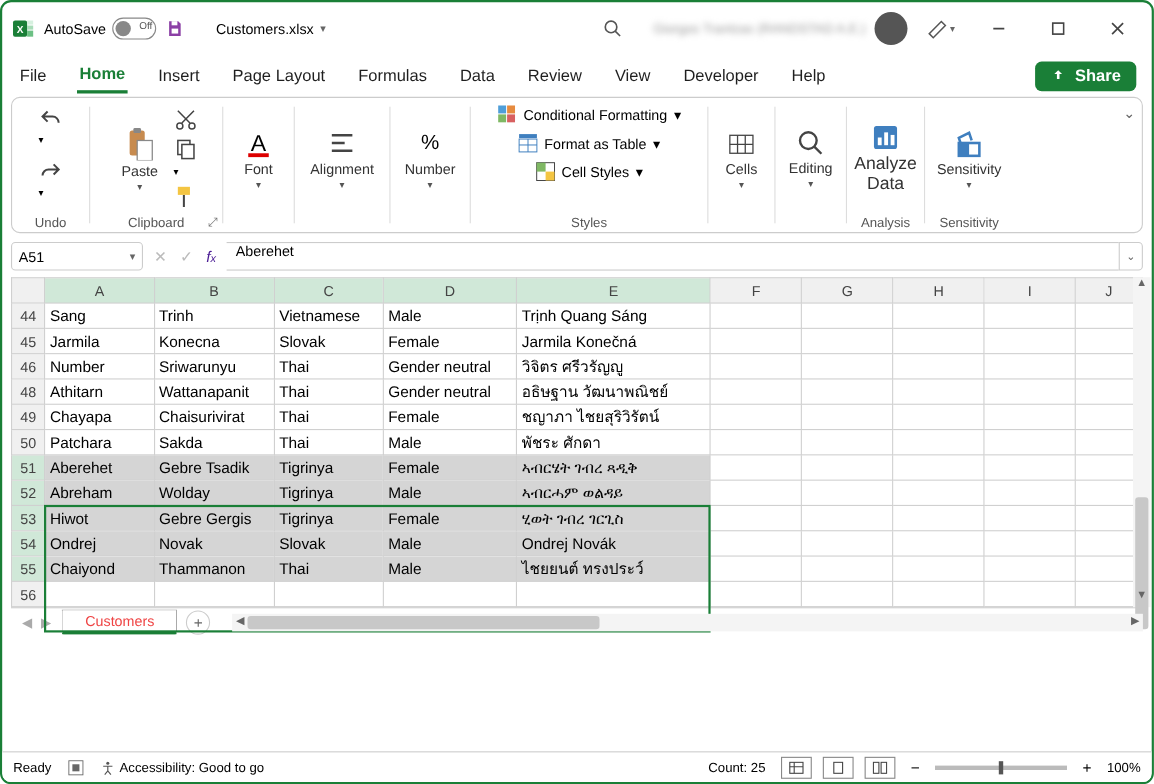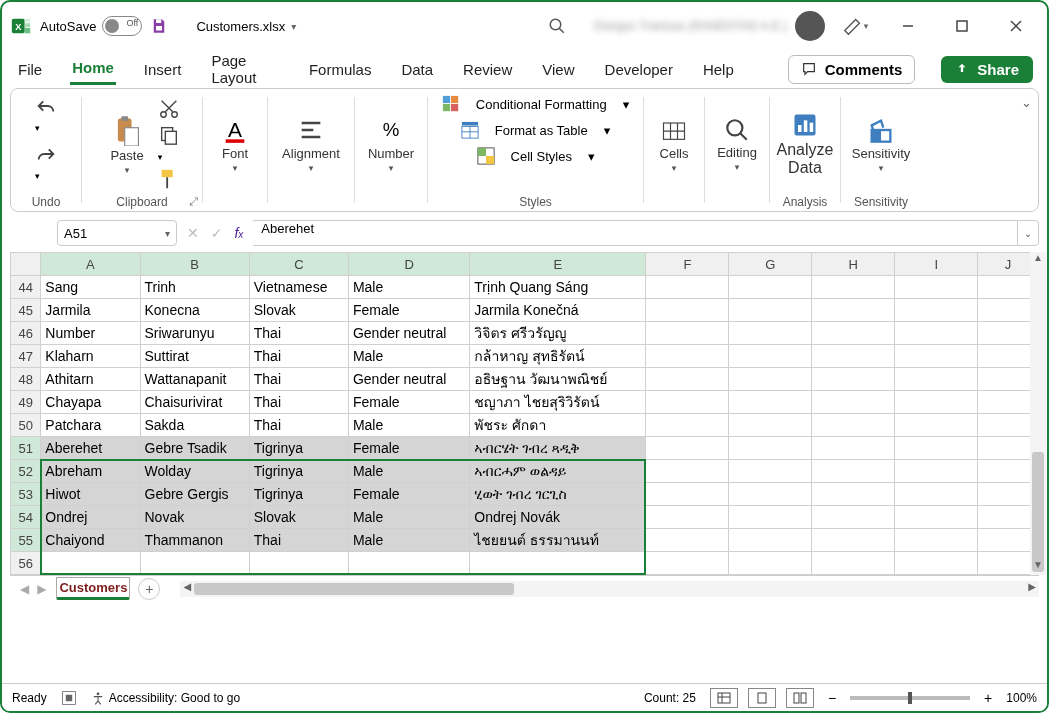--- a/index.html
+++ b/index.html
@@ -35,26 +35,26 @@
   .rgroup .label { font-size: 12px; color: #555; margin-top: 2px; }
   .rgroup .body { display: flex; align-items: center; gap: 8px; flex: 1; }
   .vdiv { width: 1px; background: #ddd; margin: 8px 0; }
   .rbtn { display: flex; flex-direction: column; align-items: center; gap: 2px; font-size: 13px; color: #333; padding: 2px 6px; }
   .rbtn .chev { font-size: 9px; color: #555; }
   .paste-icn { width: 28px; height: 32px; }
   .mini-ico { width: 22px; height: 22px; display: block; }
   .undo-col { display: flex; flex-direction: column; gap: 4px; }
   .clip-col { display: flex; flex-direction: column; gap: 4px; align-items: flex-start; }
   .styles-col { display: flex; flex-direction: column; gap: 6px; font-size: 13px; }
-  .styles-col .srow { display: flex; align-items: center; gap: 16px; }
+  .styles-col .srow { display: flex; align-items: center; gap: 6px; }
   .dlg-launch { position: absolute; bottom: 3px; font-size: 11px; color: #777; text-align: right; }
 
   
   .fbar { height: 30px; margin: 6px 8px 0 8px; display: flex; align-items: center; }
-  .namebox { width: 120px; border: 1px solid #ccc; border-radius: 4px; height: 26px; display: flex; align-items: center; padding: 0 6px; font-size: 13px; gap: 6px; justify-content: space-between; margin-left: 47px; }
+  .namebox { width: 120px; border: 1px solid #ccc; border-radius: 4px; height: 26px; display: flex; align-items: center; padding: 0 6px; font-size: 13px; gap: 6px; justify-content: space-between; }
   .fbar .icons { display: flex; gap: 12px; padding: 0 10px; color: #888; font-size: 14px; align-items: center; }
   .formula-input { flex: 1; border: 1px solid #ccc; border-left: none; border-right: none; height: 26px; padding: 0 8px; font-size: 13px; border-radius: 0; }
   .fbar .expand { width: 22px; border: 1px solid #ccc; height: 26px; display: flex; align-items: center; justify-content: center; border-radius: 0 4px 4px 0; }
 
   
   .grid-wrap { margin: 4px 8px 0 8px; position: relative; }
   table.sheet { border-collapse: collapse; width: 100%; table-layout: fixed; font-size: 14px; }
   .sheet th, .sheet td { border: 1px solid #d0d0d0; height: 23px; padding: 0 4px; overflow: hidden; white-space: nowrap; text-align: left; }
   .sheet thead th { background: #f0f0f0; text-align: center; font-weight: normal; color: #444; font-size: 13px; }
   .sheet .rowhdr { background: #f0f0f0; text-align: center; color: #444; font-size: 13px; width: 30px; }
@@ -62,21 +62,21 @@
   .sheet .selhdr { background: #d0e8d8; }
   .sheet thead th.selcol { background: #d0e8d8; }
   .selection-border { position: absolute; border: 2px solid #1a7f37; pointer-events: none; }
   .vscroll { position: absolute; right: -7px; top: 0; bottom: 0; width: 16px; background: #f4f4f4; }
   .vscroll .thumb { position: absolute; left: 2px; width: 12px; background: #c8c8c8; border-radius: 3px; }
   .vscroll .arrow { position: absolute; left: 0; width: 16px; height: 16px; text-align: center; font-size: 10px; color: #666; }
 
   
   .sheettab-row { height: 26px; display: flex; align-items: center; margin: 0 8px; border-top: 1px solid #ccc; }
   .st-nav { display: flex; gap: 8px; padding: 0 10px; color: #aaa; font-size: 12px; }
-  .st-tab { border: 1px solid #aaa; border-bottom: 3px solid #1a7f37; padding: 2px 2px; font-size: 13px; font-weight: 700; color: #7f1d1d; background: #fff; border-radius: 0 0 2px 2px; }
+  .st-tab { border: 1px solid #aaa; border-bottom: 3px solid #1a7f37; padding: 2px 20px; font-size: 13px; font-weight: 400; color: #ef4444; background: #fff; border-radius: 0 0 2px 2px; }
   .st-add { width: 22px; height: 22px; border: 1px solid #ccc; border-radius: 50%; display: flex; align-items: center; justify-content: center; margin-left: 8px; font-size: 14px; color: #666; }
   .hscroll { flex: 1; margin-left: 20px; height: 16px; background: #f4f4f4; position: relative; }
   .hscroll .thumb { position: absolute; top: 2px; left: 14px; height: 12px; width: 320px; background: #c8c8c8; border-radius: 3px; }
   .hscroll .arrl, .hscroll .arrr { position: absolute; top: 0; width: 14px; height: 16px; text-align: center; font-size: 10px; color: #666; }
   .hscroll .arrl { left: 0; } .hscroll .arrr { right: 0; }
 
   
   .statusbar { position: absolute; bottom: 0; left: 0; right: 0; height: 28px; border-top: 1px solid #ccc; display: flex; align-items: center; padding: 0 10px; font-size: 12px; gap: 14px; background: #fff; }
   .statusbar .sp { flex: 1; }
   .view-btns { display: flex; gap: 10px; }
@@ -147,26 +147,20 @@
   <span class="tab active">Home</span>
   <span class="tab">Insert</span>
   <span class="tab">Page Layout</span>
   <span class="tab">Formulas</span>
   <span class="tab">Data</span>
   <span class="tab">Review</span>
   <span class="tab">View</span>
   <span class="tab">Developer</span>
   <span class="tab">Help</span>
   <div class="spacer"></div>
-  <div class="comments-btn">
-    <svg width="16" height="16" viewBox="0 0 24 24">
-        <path d="M4 4h16v12H10l-4 4v-4H4z" fill="none" stroke="#333" stroke-width="1.8"></path>
-      </svg>
-    <span>Comments</span>
-  </div>
   <div class="share-btn">
     <svg width="14" height="14" viewBox="0 0 24 24">
         <path d="M12 3l6 6h-4v8h-4v-8H6z" fill="#fff"></path>
       </svg>
     <span>Share</span>
   </div>
 </div>
 
 <div class="ribbon">
 
@@ -449,33 +443,20 @@
           <td class="">Thai</td>
           <td class="">Gender neutral</td>
           <td class="">วิจิตร ศรีวรัญญู</td>
           <td class=""></td>
           <td class=""></td>
           <td class=""></td>
           <td class=""></td>
           <td class=""></td>
         </tr>
         <tr>
-          <td class="rowhdr ">47</td>
-          <td class="">Klaharn</td>
-          <td class="">Suttirat</td>
-          <td class="">Thai</td>
-          <td class="">Male</td>
-          <td class="">กล้าหาญ สุทธิรัตน์</td>
-          <td class=""></td>
-          <td class=""></td>
-          <td class=""></td>
-          <td class=""></td>
-          <td class=""></td>
-        </tr>
-        <tr>
           <td class="rowhdr ">48</td>
           <td class="">Athitarn</td>
           <td class="">Wattanapanit</td>
           <td class="">Thai</td>
           <td class="">Gender neutral</td>
           <td class="">อธิษฐาน วัฒนาพณิชย์</td>
           <td class=""></td>
           <td class=""></td>
           <td class=""></td>
           <td class=""></td>
@@ -558,21 +539,21 @@
           <td class=""></td>
           <td class=""></td>
           <td class=""></td>
         </tr>
         <tr>
           <td class="rowhdr selhdr">55</td>
           <td class="sel">Chaiyond</td>
           <td class="sel">Thammanon</td>
           <td class="sel">Thai</td>
           <td class="sel">Male</td>
-          <td class="sel">ไชยยนต์ ธรรมานนท์</td>
+          <td class="sel">ไชยยนต์ ทรงประว์</td>
           <td class=""></td>
           <td class=""></td>
           <td class=""></td>
           <td class=""></td>
           <td class=""></td>
         </tr>
         <tr>
           <td class="rowhdr ">56</td>
           <td class=""></td>
           <td class=""></td>

